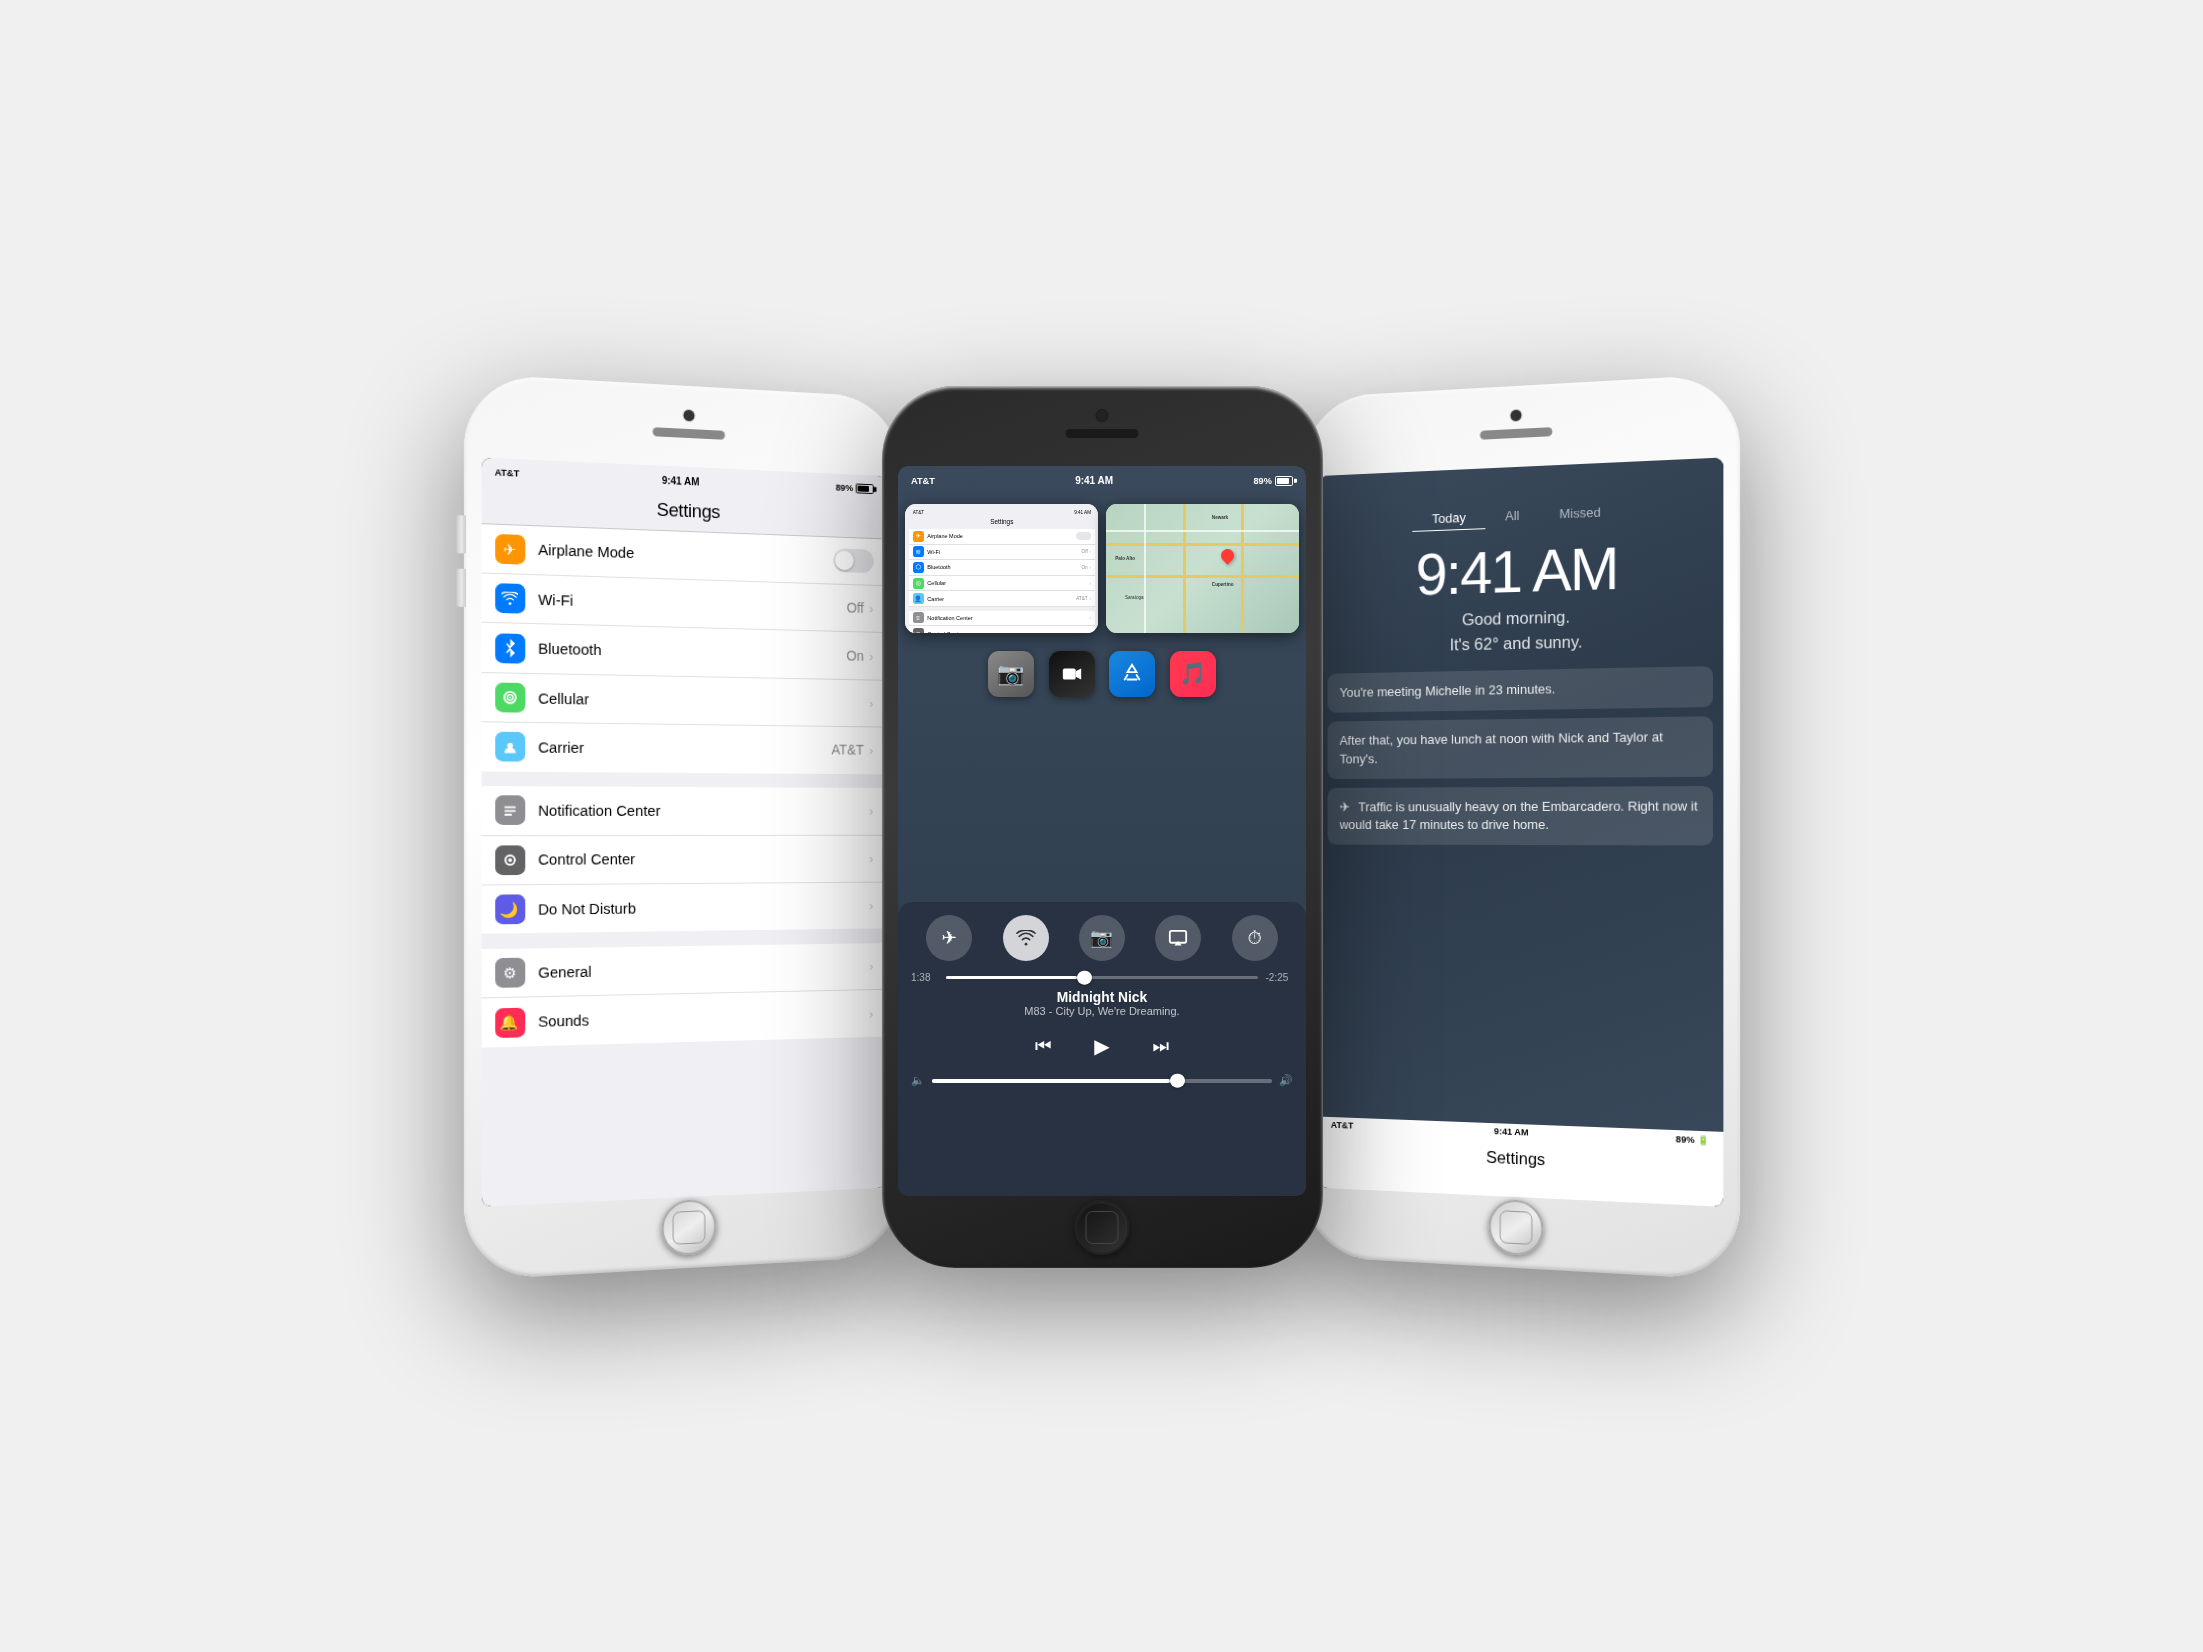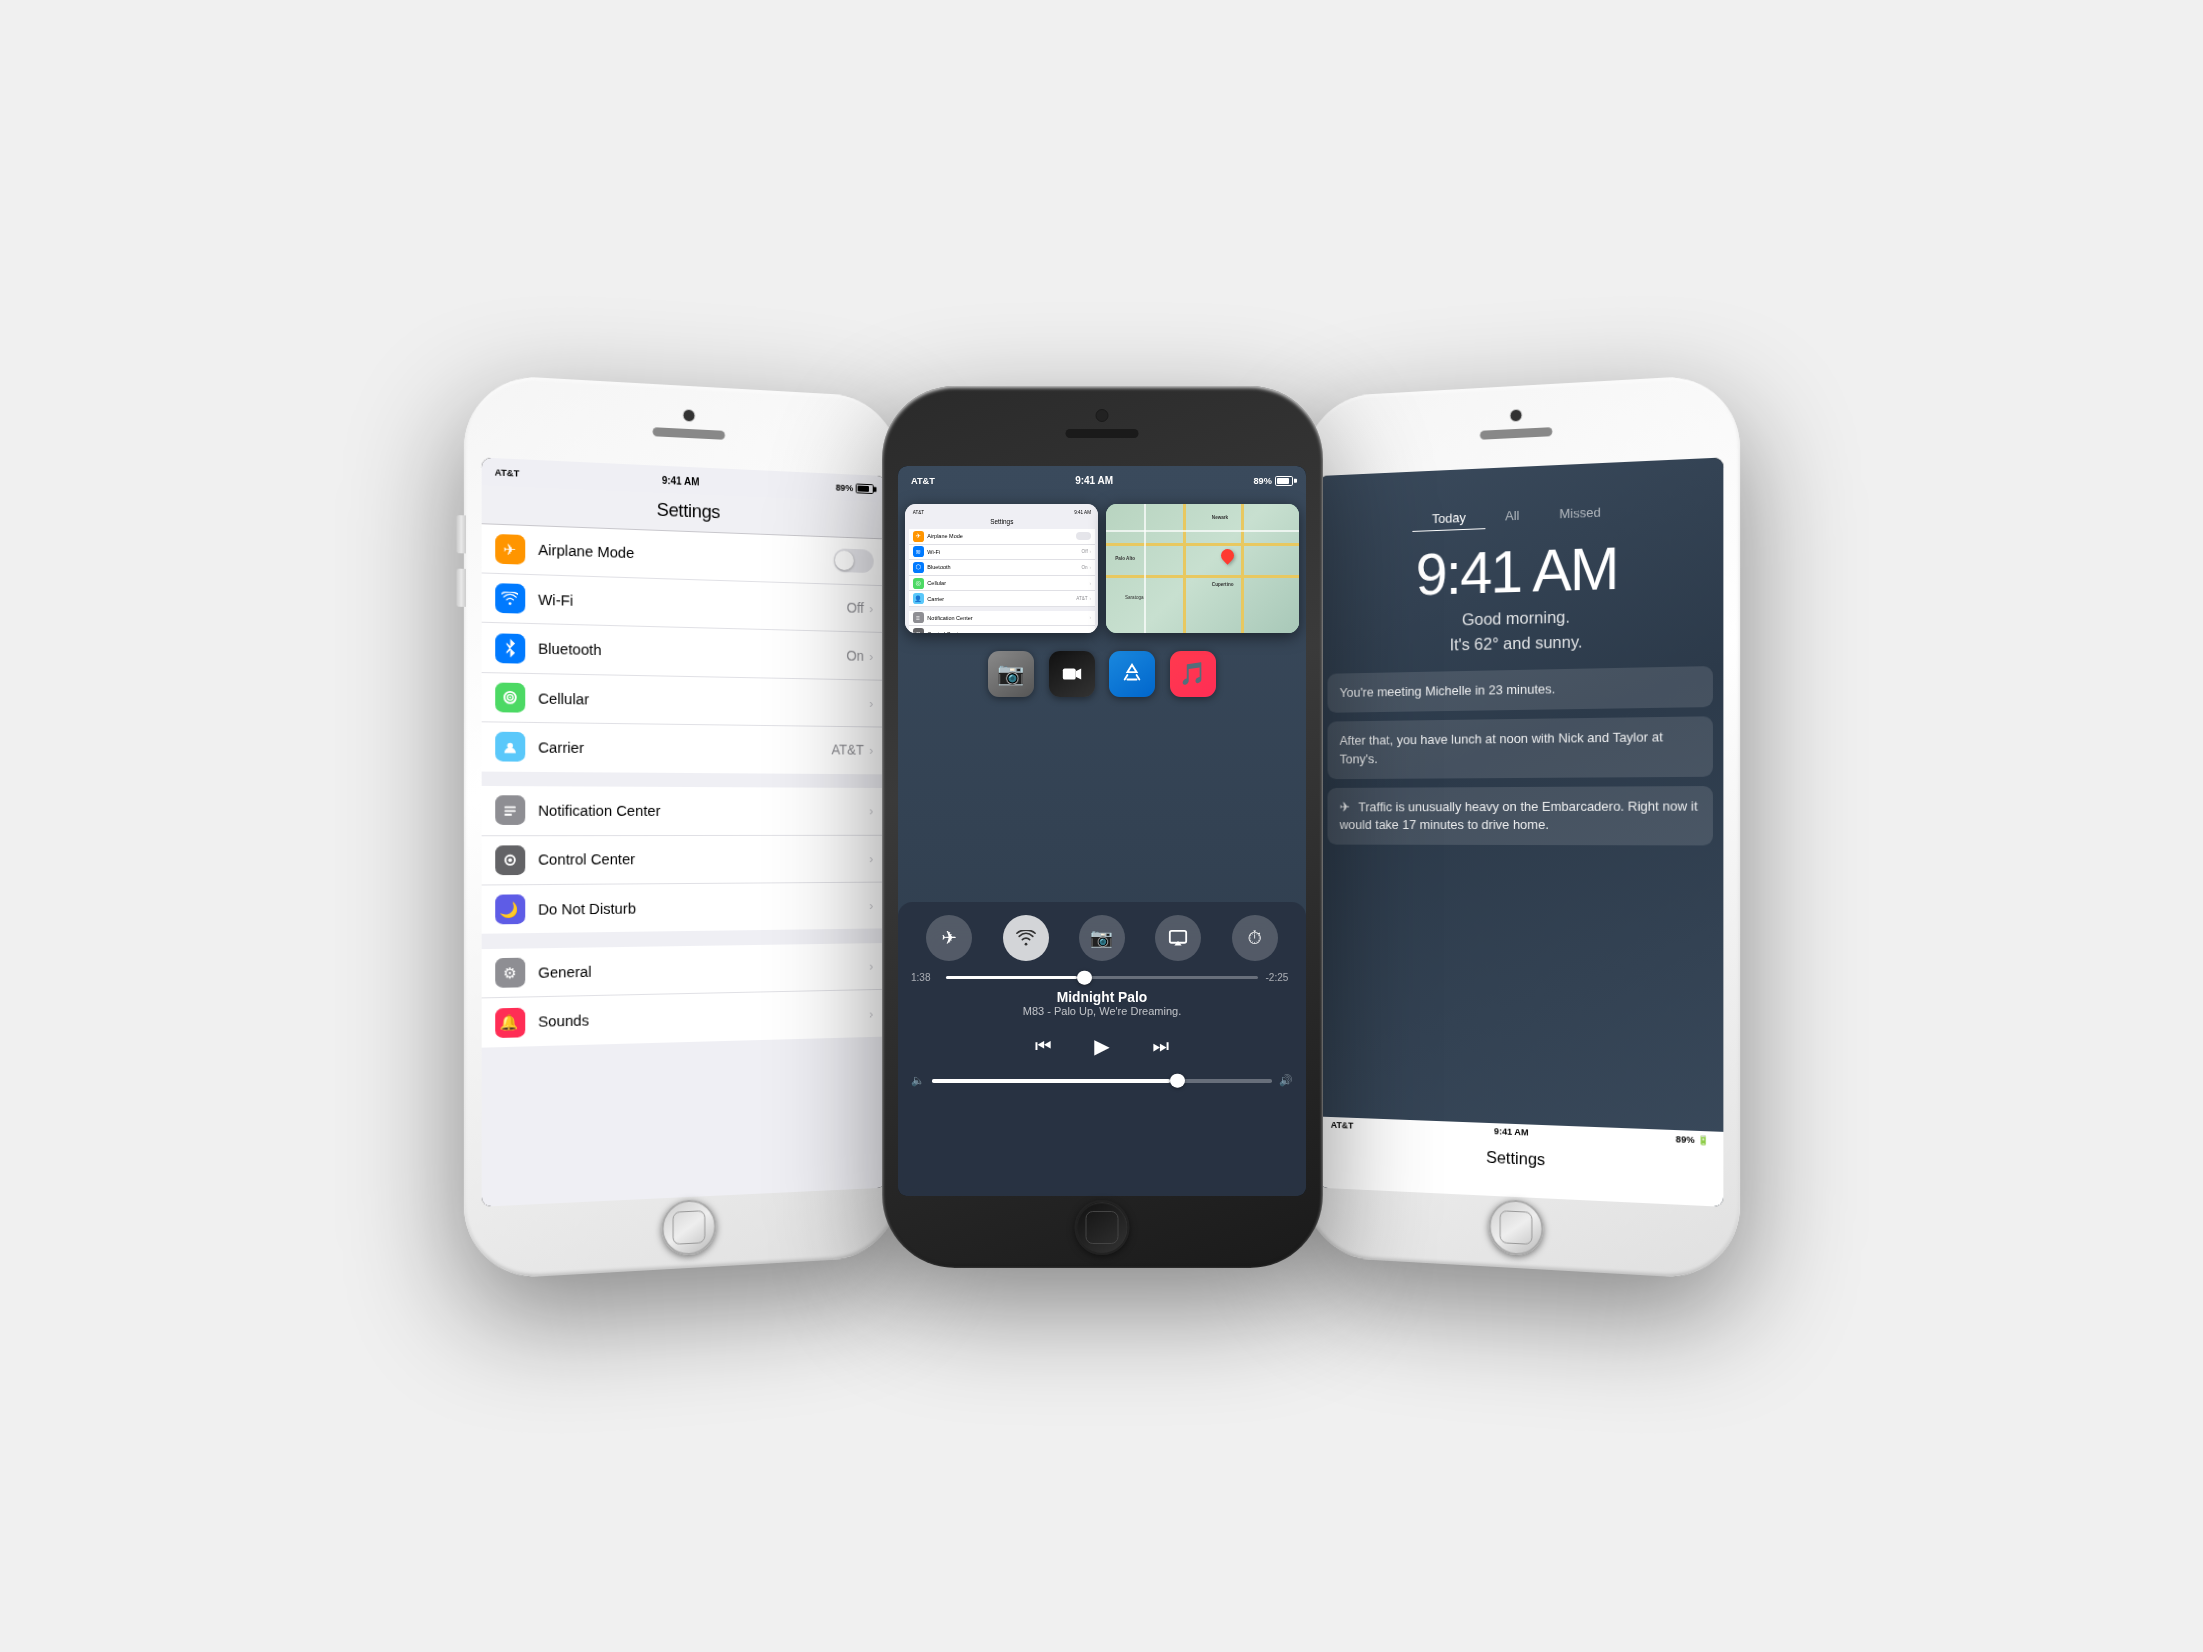--- a/index.html
+++ b/index.html
@@ -931,22 +931,22 @@
               <div class="cc-slider-row">
                 <span class="cc-slider-label">1:38</span>
                 <div class="cc-slider-track">
                   <div class="cc-slider-fill" style="width:42%;"></div>
                   <div class="cc-slider-thumb" style="left:42%;"></div>
                 </div>
                 <span class="cc-slider-label">-2:25</span>
               </div>
 
               <div class="cc-song-info">
-                <div class="cc-song-title">Midnight Palo</div>
-                <div class="cc-song-artist">M83 - Palo Up, We're Dreaming.</div>
+                <div class="cc-song-title">Midnight Nick</div>
+                <div class="cc-song-artist">M83 - City Up, We're Dreaming.</div>
               </div>
 
               <div class="cc-playback">
                 <span class="cc-skip-btn">⏮</span>
                 <div class="cc-play-btn">▶</div>
                 <span class="cc-skip-btn">⏭</span>
               </div>
 
               <div class="cc-volume-row">
                 <span class="vol-icon">🔈</span>

